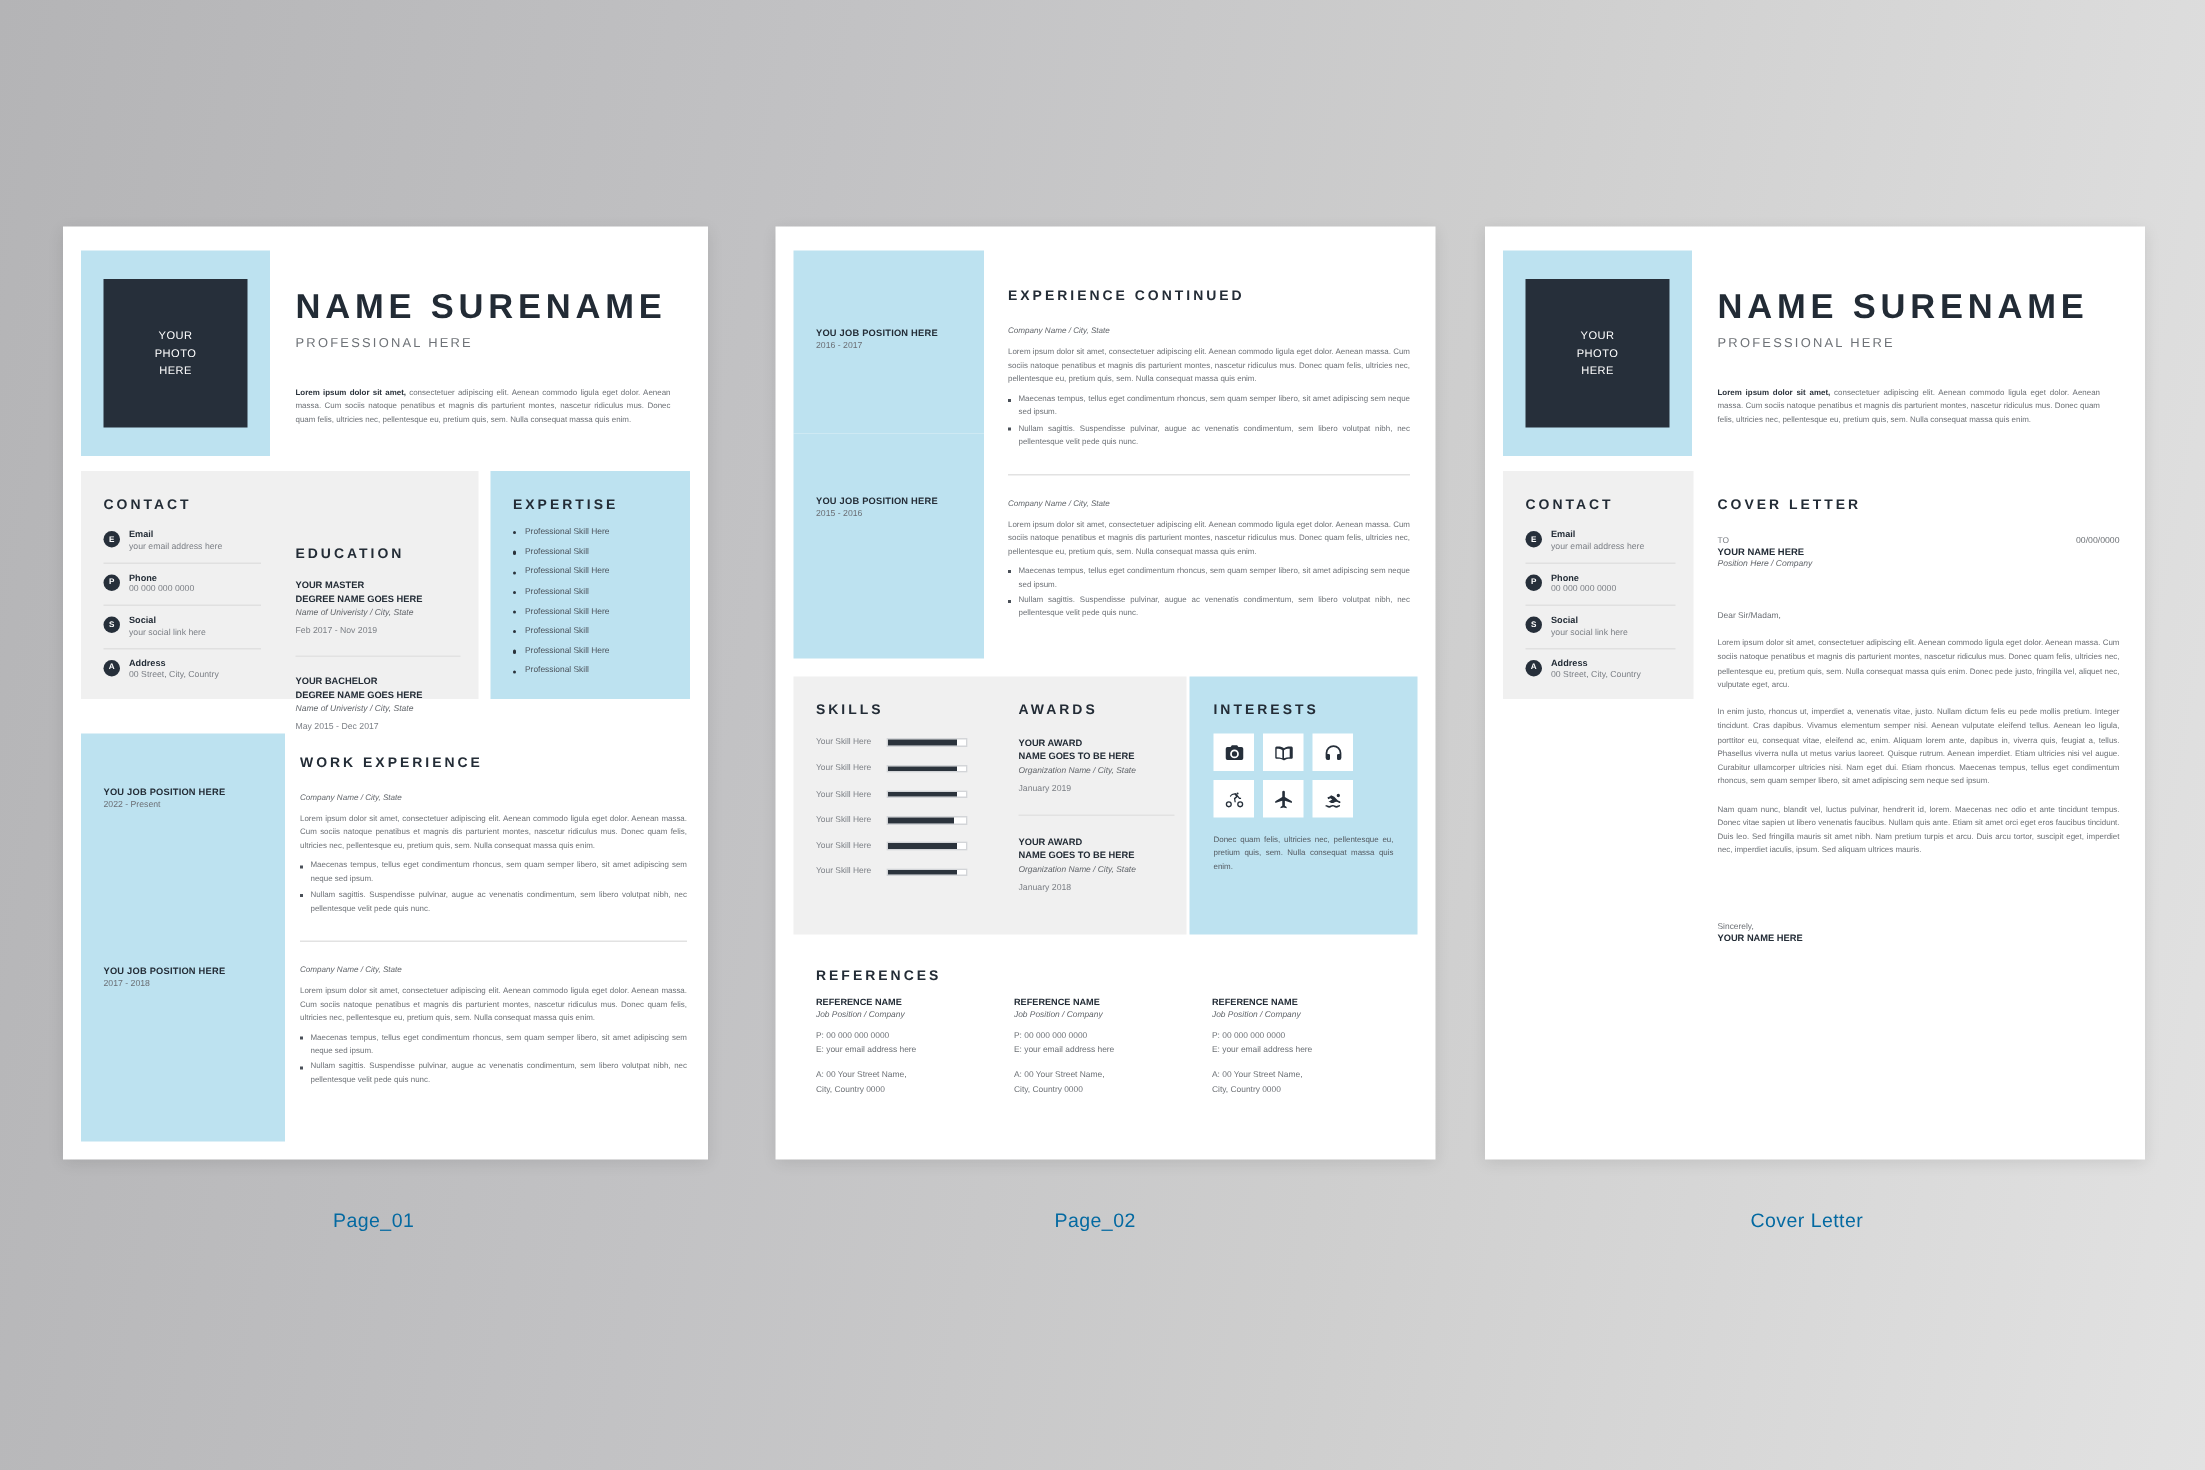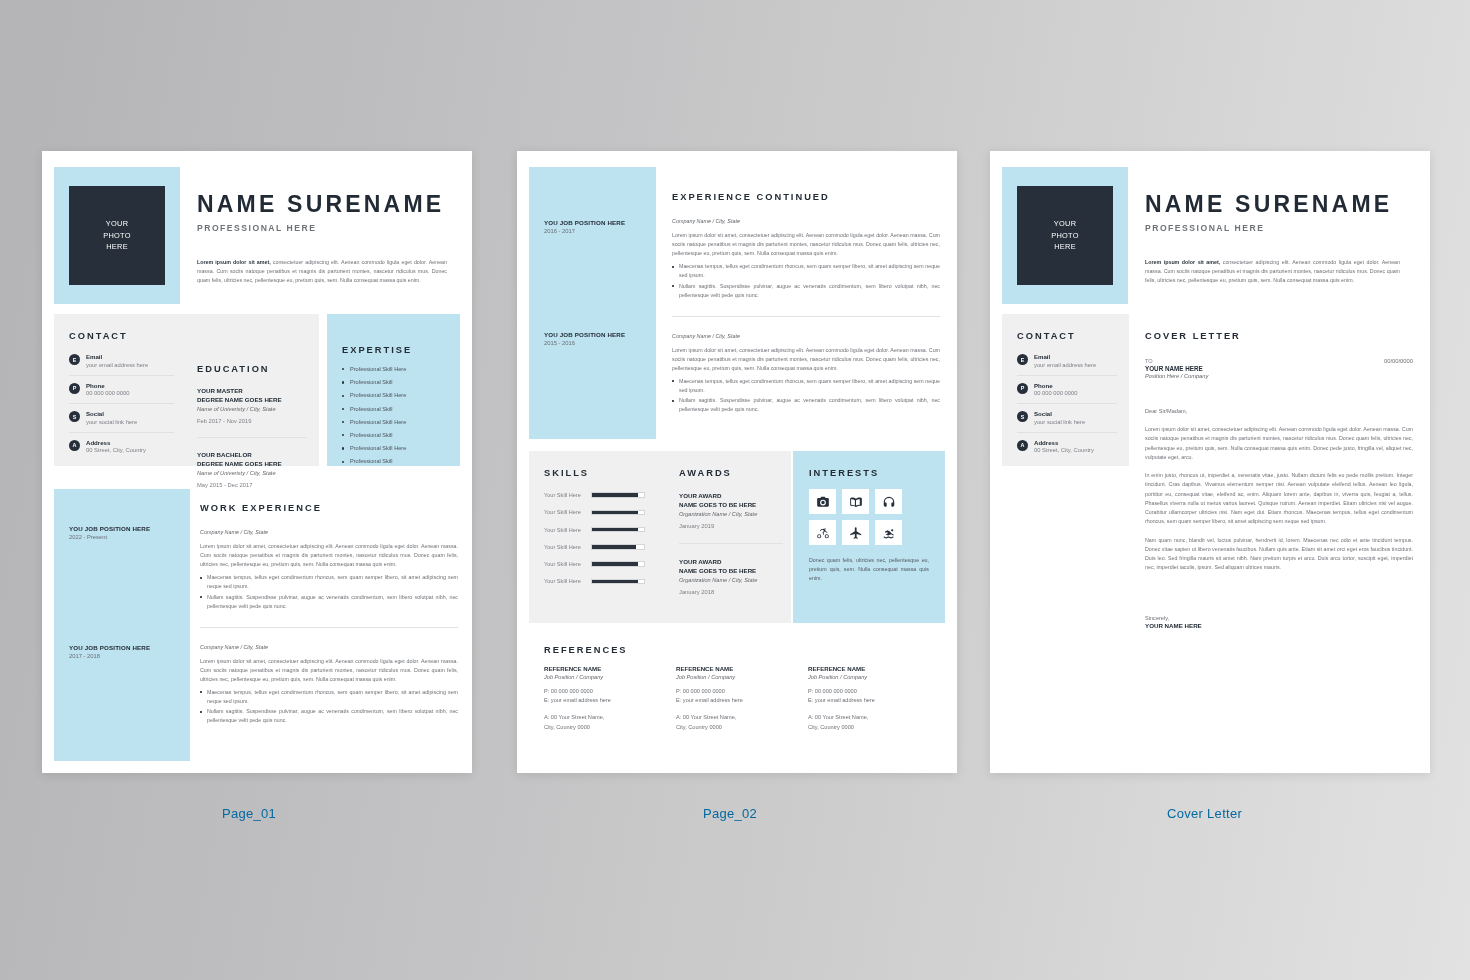--- a/index.html
+++ b/index.html
@@ -52,21 +52,20 @@
     font-size: 23px;
     font-weight: bold;
     letter-spacing: 3.2px;
     color: #222b35;
   }
   .sub-name {
     font-size: 8.6px;
     letter-spacing: 1.5px;
     color: #6e7277;
     margin-top: 5px;
-    font-weight: bold;
   }
   .body-text {
     font-size: 5.3px;
     line-height: 1.72;
     color: #6c7075;
     text-align: justify;
   }
   .body-text b { color: #2b333c; }
   .italic-co {
     font-size: 5.4px;
@@ -302,21 +301,21 @@
         <div>
           <div class="edu-title">YOUR BACHELOR</div>
           <div class="edu-title">DEGREE NAME GOES HERE</div>
           <div class="edu-uni">Name of Univeristy / City, State</div>
           <div class="edu-date">May 2015 - Dec 2017</div>
         </div>
       </div>
     </div>
 
     <div style="position:absolute; left:285px; top:163px; width:133px; height:152px; background:#bde2f0;">
-      <div style="position:absolute; left:15px; top:17px; width:108px;margin-top:14px;">
+      <div style="position:absolute; left:15px; top:17px; width:108px;">
         <div class="sec-title">EXPERTISE</div>
         <ul class="exp-list">
           <li>Professional Skill Here</li>
           <li>Professional Skill</li>
           <li>Professional Skill Here</li>
           <li>Professional Skill</li>
           <li>Professional Skill Here</li>
           <li>Professional Skill</li>
           <li>Professional Skill Here</li>
           <li>Professional Skill</li>

